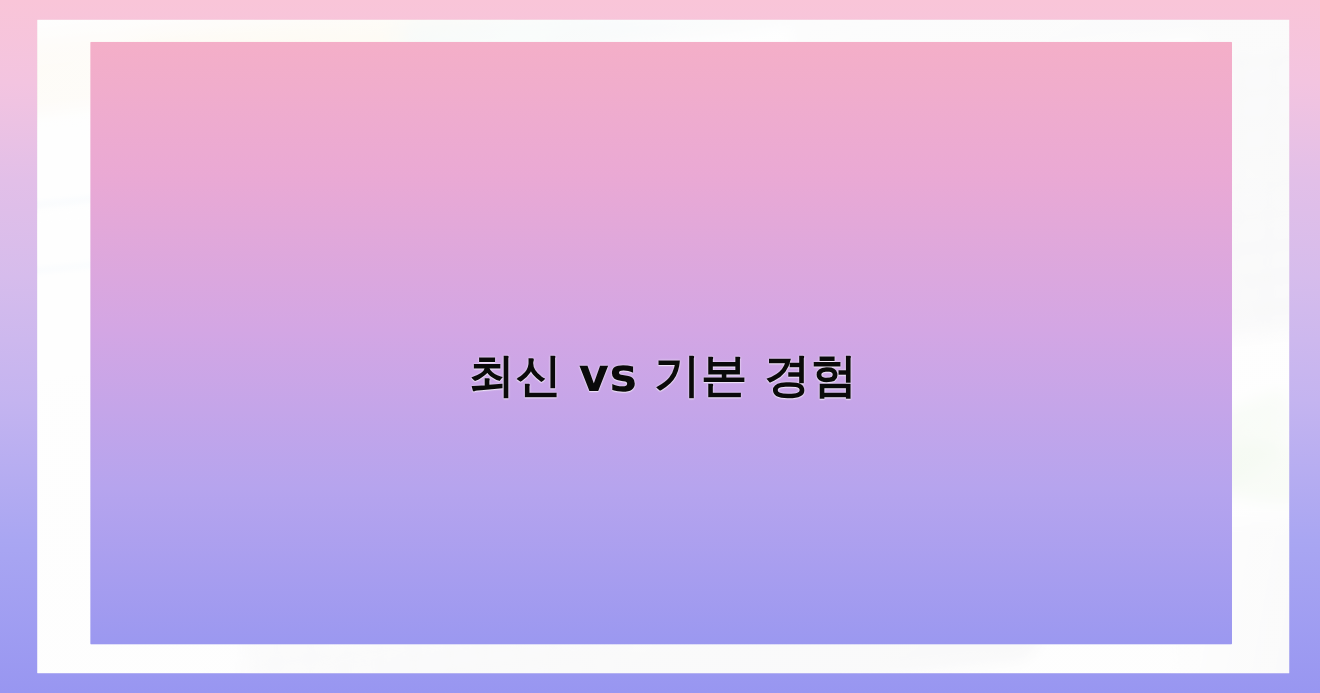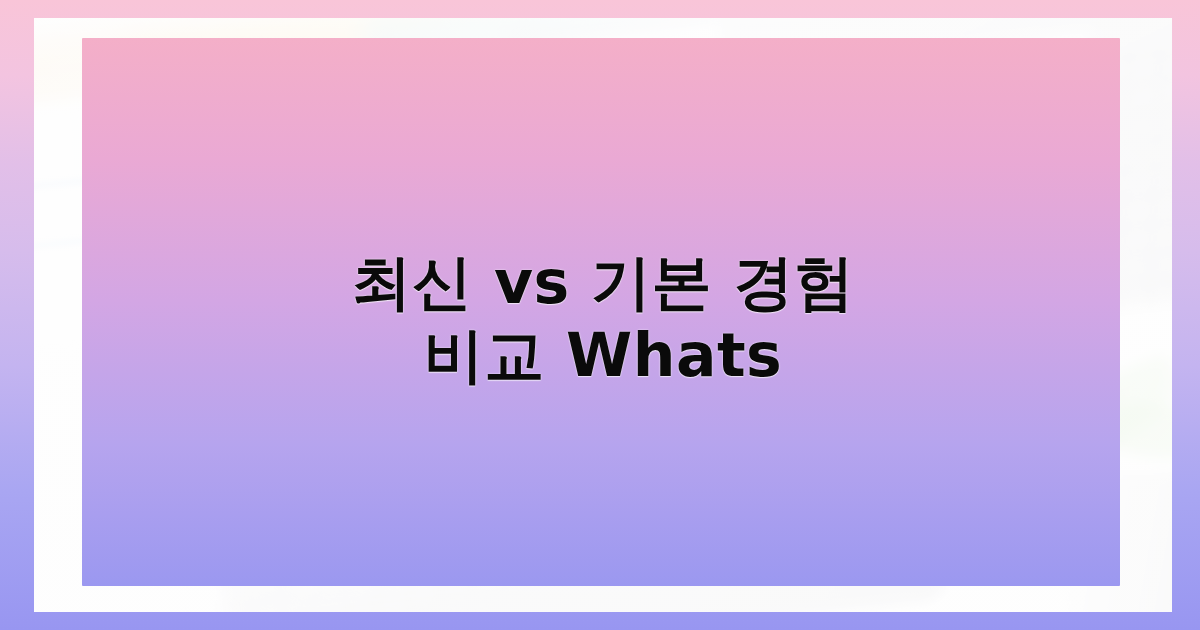--- a/index.html
+++ b/index.html
@@ -237,28 +237,29 @@
     align-items: center;
     justify-content: center;
     gap: 0;
     padding-top: 8px;
     box-sizing: border-box;
   }
   #headline .line {
     color: #0a0a0a;
     font-family: "DejaVu Sans", "Liberation Sans", sans-serif;
     font-weight: 700;
-    font-size: 60px;
+    font-size: 42px;
     line-height: 73px;
     letter-spacing: 0.5px;
     text-align: center;
     white-space: nowrap;
     text-shadow:
       0 0 2px rgba(255,255,255,.85),
       0 1px 1px rgba(255,255,255,.6);
+    margin-top: 42px;
   }
 </style>
 </head>
 <body>
 
 <div id="poster">
 
   <div id="card">
 
     <div id="photo">
@@ -303,17 +304,16 @@
       <div class="pot"></div>
 
       <div class="wash"></div>
       <div class="wash2"></div>
     </div>
 
     <div id="inner-frame"></div>
 
     <div id="headline">
       <div class="line">최신 vs 기본 경험</div>
-      <div class="line">비교 Whats</div>
     </div>
 
   </div>
 </div>
 
 </body></html>

